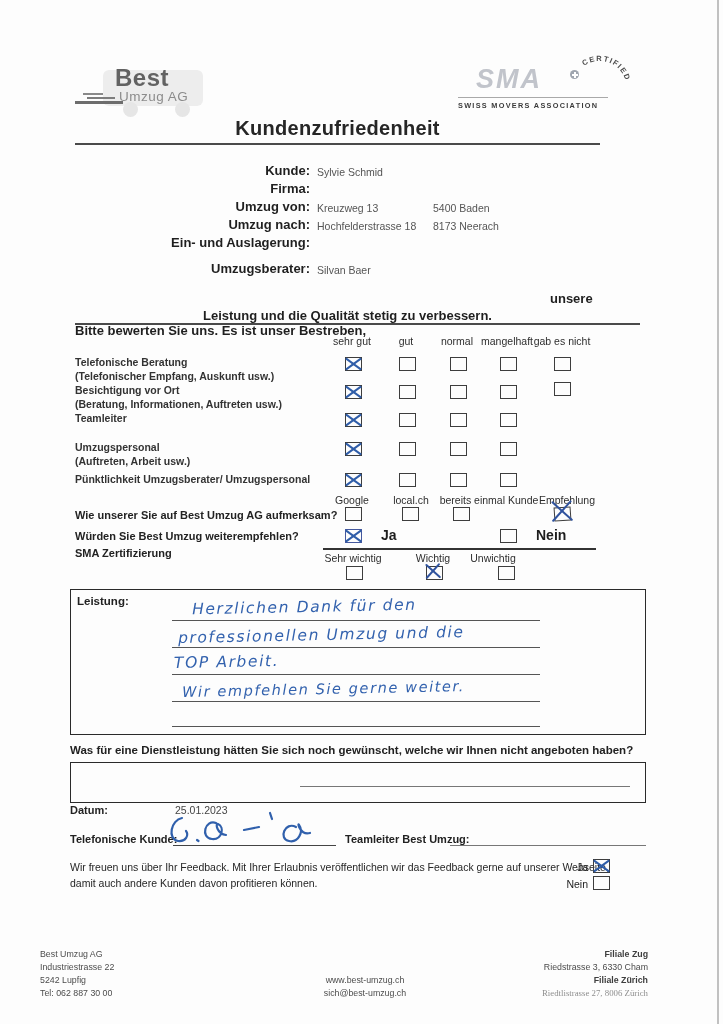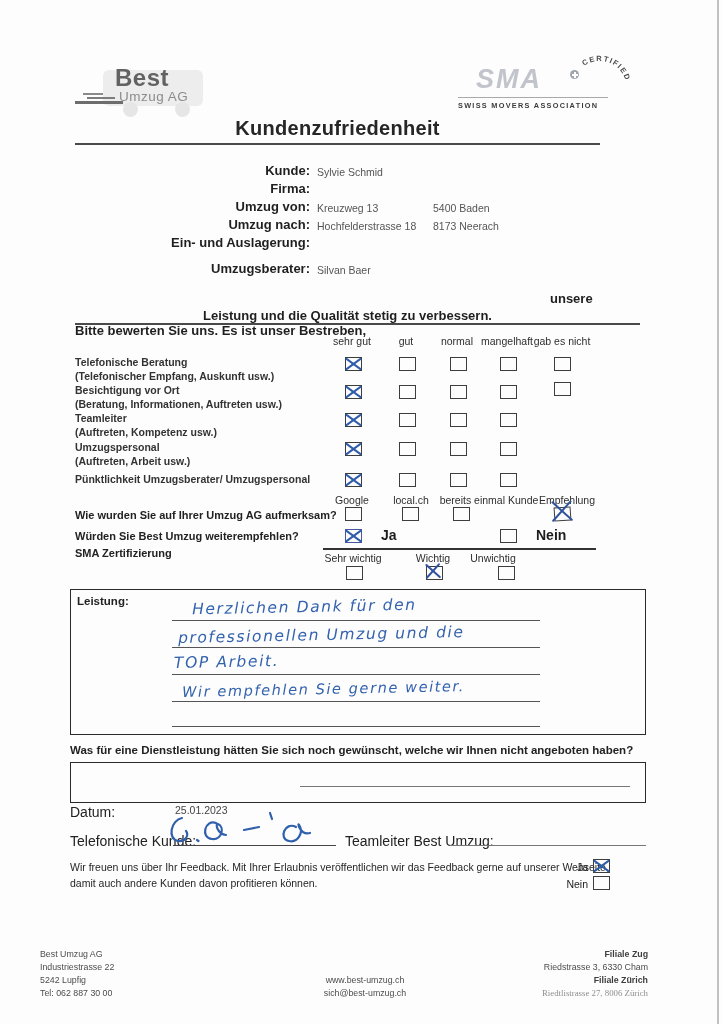--- a/index.html
+++ b/index.html
@@ -47,21 +47,21 @@
   .rlabel{font-size:10.5px;font-weight:700;color:#333;line-height:13.5px;white-space:nowrap;}
 
   .q{position:absolute;font-size:11px;font-weight:700;color:#222;white-space:nowrap;}
   .bigopt{position:absolute;font-size:14px;font-weight:700;color:#1d1d1d;}
 
   .boxframe{position:absolute;border:1.5px solid #2a2a2a;background:transparent;}
   .hwline{position:absolute;background:#555;height:1px;}
   .hw{position:absolute;font-family:"DejaVu Sans",sans-serif;font-style:italic;color:#3362ae;
       font-size:15.5px;letter-spacing:1.6px;transform:rotate(-1.2deg);white-space:nowrap;}
 
-  .slabel{position:absolute;font-size:14px;font-weight:400;color:#222;white-space:nowrap;}
+  .slabel{position:absolute;font-size:11px;font-weight:700;color:#222;white-space:nowrap;}
   .svalue{position:absolute;font-size:10.5px;color:#444;white-space:nowrap;}
 
   .consent{position:absolute;font-size:10.5px;color:#262626;line-height:15.5px;white-space:nowrap;}
   .consent-opt{position:absolute;width:40px;text-align:right;font-size:10.5px;color:#222;white-space:nowrap;}
 
   .foot{position:absolute;font-size:8.8px;color:#4c4c4c;line-height:13px;}
   .foot-center{text-align:center;}
   .foot-right{text-align:right;width:220px;}
   .foot-right div:nth-child(1),.foot-right div:nth-child(3){font-weight:700;color:#3e3e3e;}
   .foot-right div:nth-child(4){color:#8f8f8f;font-family:Liberation Serif, serif;}
@@ -152,21 +152,20 @@
     <div class="rlabel">Besichtigung vor Ort</div>
     <div class="rlabel">(Beratung, Informationen, Auftreten usw.)</div>
     <span class="cb checked" style="left:270px;top:1px;"></span>
     <span class="cb" style="left:324px;top:1px;"></span>
     <span class="cb" style="left:375px;top:1px;"></span>
     <span class="cb" style="left:425px;top:1px;"></span>
     <span class="cb" style="left:479px;top:-2px;"></span>
   </div>
   <div class="rrow" style="top:412px;">
     <div class="rlabel">Teamleiter</div>
-    <div class="rlabel">(Auftreten, Kompetenz usw.)</div>
     <span class="cb checked" style="left:270px;top:1px;"></span>
     <span class="cb" style="left:324px;top:1px;"></span>
     <span class="cb" style="left:375px;top:1px;"></span>
     <span class="cb" style="left:425px;top:1px;"></span>
   </div>
   <div class="rrow" style="top:441px;">
     <div class="rlabel">Umzugspersonal</div>
     <div class="rlabel">(Auftreten, Arbeit usw.)</div>
     <span class="cb checked" style="left:270px;top:1px;"></span>
     <span class="cb" style="left:324px;top:1px;"></span>
@@ -178,21 +177,21 @@
     <span class="cb checked" style="left:270px;top:0;"></span>
     <span class="cb" style="left:324px;top:0;"></span>
     <span class="cb" style="left:375px;top:0;"></span>
     <span class="cb" style="left:425px;top:0;"></span>
   </div>
 
   <div class="rhead" style="left:352px;top:494px;">Google</div>
   <div class="rhead" style="left:411px;top:494px;">local.ch</div>
   <div class="rhead" style="left:489px;top:494px;">bereits einmal Kunde</div>
   <div class="rhead" style="left:567px;top:494px;">Empfehlung</div>
-  <div class="q" style="left:75px;top:509px;">Wie wurden Sie auf Ihrer Umzug AG aufmerksam?</div>
+  <div class="q" style="left:75px;top:509px;">Wie unserer Sie auf Best Umzug AG aufmerksam?</div>
   <span class="cb" style="left:345px;top:507px;"></span>
   <span class="cb" style="left:402px;top:507px;"></span>
   <span class="cb" style="left:453px;top:507px;"></span>
   <span class="cb" style="left:554px;top:507px;transform:rotate(-4deg);"></span>
   <div class="handx" style="left:548px;top:499px;">
       <i></i>
       <i></i>
     </div>
 
   <div class="q" style="left:75px;top:530px;">Würden Sie Best Umzug weiterempfehlen?</div>

